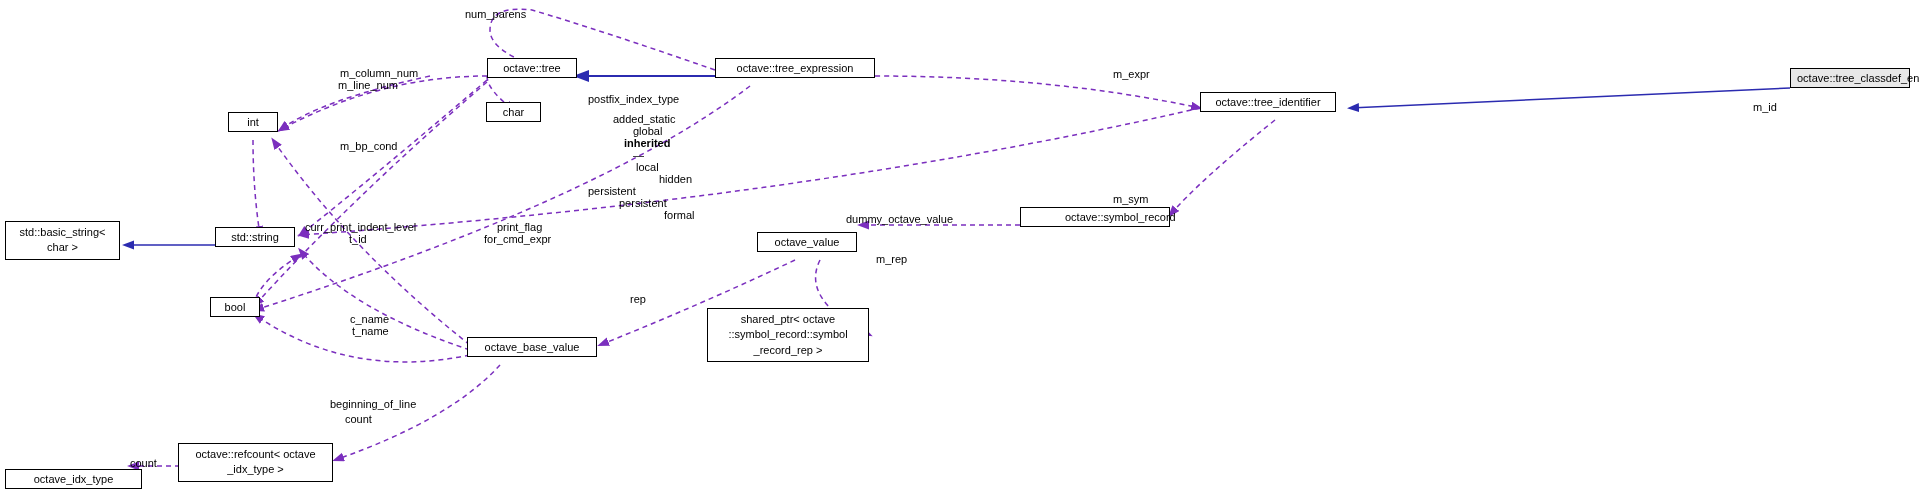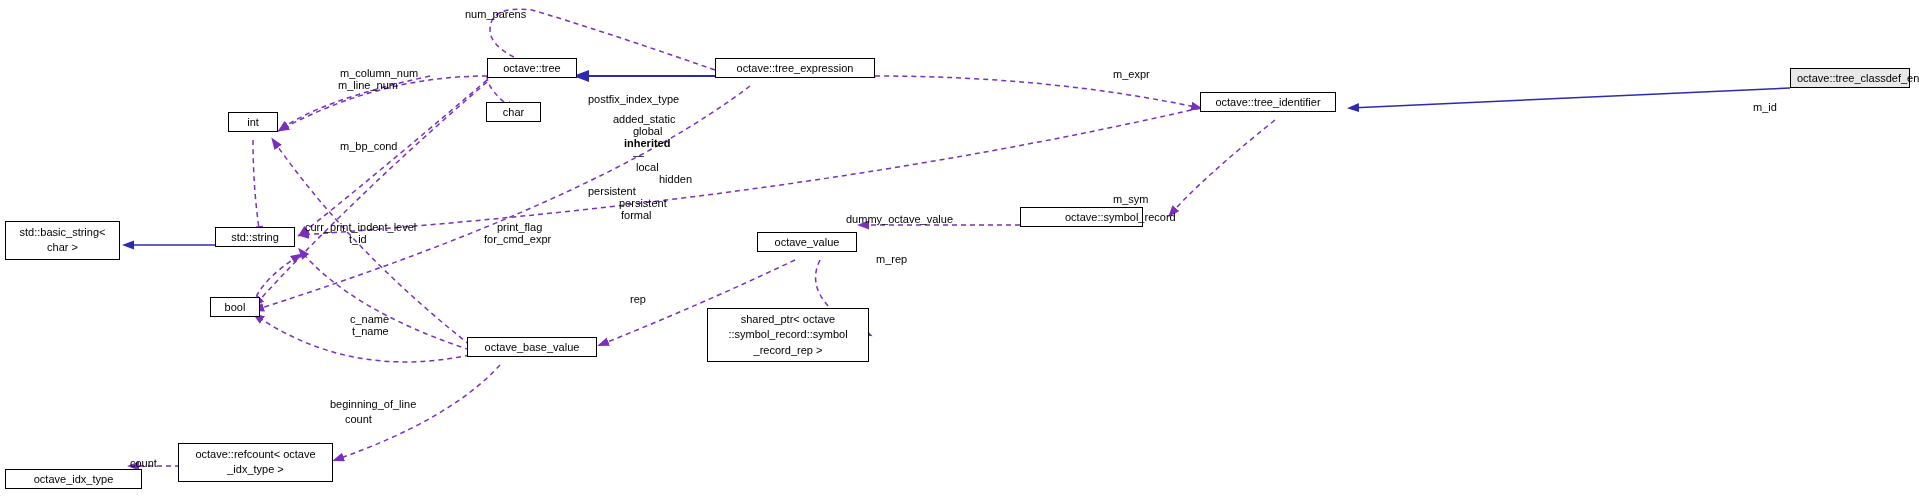--- a/index.html
+++ b/index.html
@@ -124,21 +124,21 @@
   </div>
 
   <div class="node" style="left:487px; top:58px; width:90px;">
     <span>octave::tree</span>
   </div>
 
   <div class="node" style="left:1200px; top:92px; width:136px;">
     <span>octave::tree_identifier</span>
   </div>
 
-  <div class="node" style="left:1020px; top:207px; width:123px;padding-left:44px;">
+  <div class="node" style="left:1020px; top:207px; width:150px;padding-left:44px;">
     <span>octave::symbol_record</span>
   </div>
 
   <div class="node" style="left:757px; top:232px; width:100px;">
     <span>octave_value</span>
   </div>
 
   <div class="node" style="left:467px; top:337px; width:130px;">
     <span>octave_base_value</span>
   </div>
@@ -181,21 +181,21 @@
   <div class="label" style="left:340px; top:140px;">m_bp_cond</div>
   <div class="label" style="left:588px; top:93px;">postfix_index_type</div>
   <div class="label" style="left:613px; top:113px;">added_static</div>
   <div class="label" style="left:633px; top:125px;">global</div>
   <div class="label" style="left:624px; top:137px;font-weight:bold;">inherited</div>
   <div class="label" style="left:633px; top:149px;">—</div>
   <div class="label" style="left:636px; top:161px;">local</div>
   <div class="label" style="left:631px; top:173px;padding-left:28px;">hidden</div>
   <div class="label" style="left:588px; top:185px;">persistent</div>
   <div class="label" style="left:619px; top:197px;">persistent</div>
-  <div class="label" style="left:621px; top:209px;">formal</div>
+  <div class="label" style="left:664px; top:209px;">formal</div>
   <div class="label" style="left:305px; top:221px;">curr_print_indent_level</div>
   <div class="label" style="left:349px; top:233px;">t_id</div>
   <div class="label" style="left:497px; top:221px;">print_flag</div>
   <div class="label" style="left:484px; top:233px;">for_cmd_expr</div>
   <div class="label" style="left:350px; top:313px;">c_name</div>
   <div class="label" style="left:352px; top:325px;">t_name</div>
   <div class="label" style="left:330px; top:398px;">beginning_of_line</div>
   <div class="label" style="left:345px; top:413px;">count</div>
   <div class="label" style="left:630px; top:293px;">rep</div>
   <div class="label" style="left:846px; top:213px;">dummy_octave_value</div>

